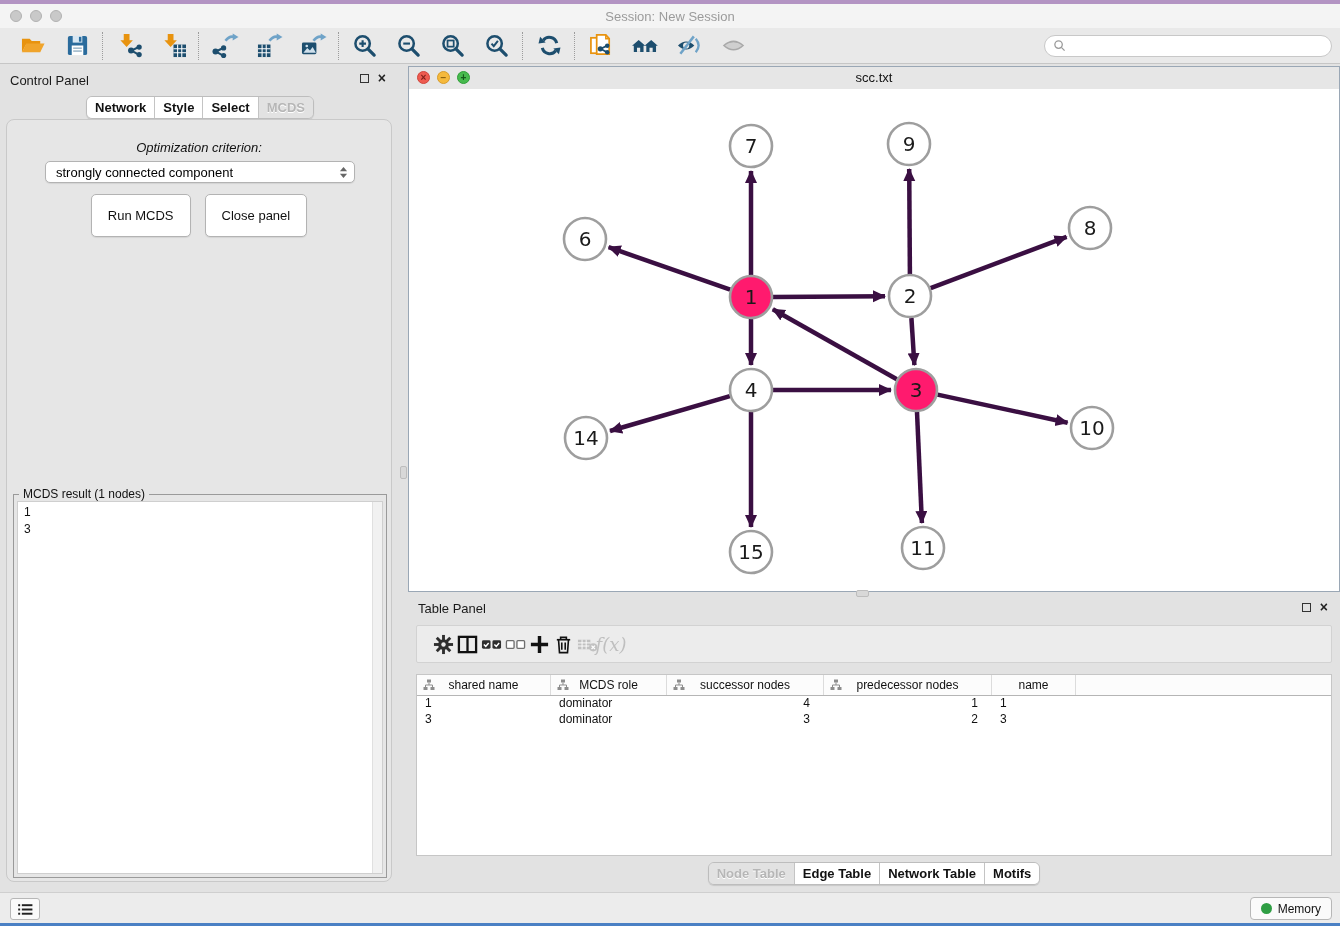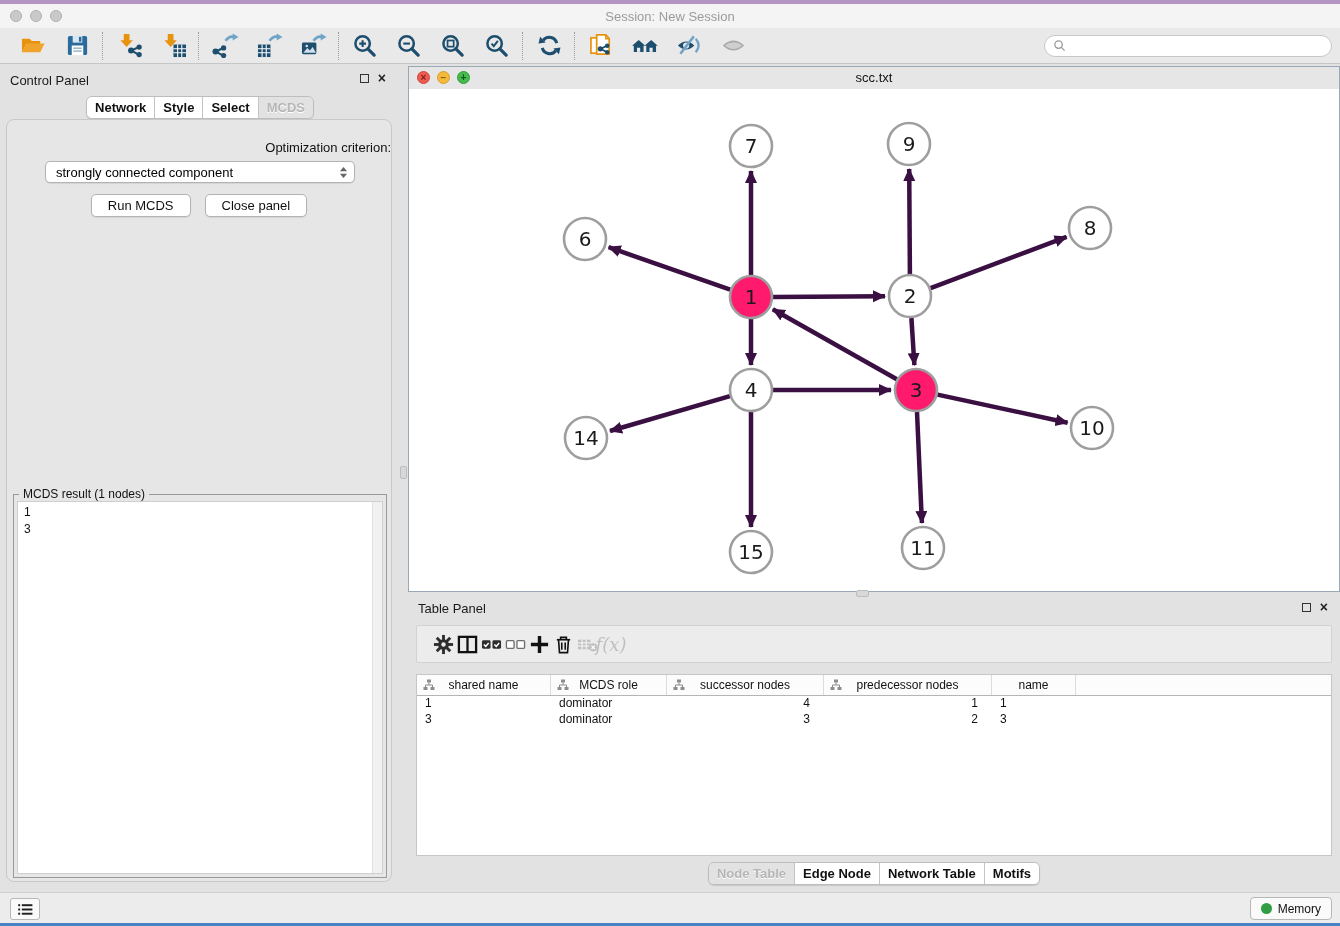--- a/index.html
+++ b/index.html
@@ -31,25 +31,25 @@
   
   .control-panel{position:absolute;left:0;top:64px;width:400px;height:828px;}
   .cp-head{position:absolute;left:10px;top:9px;}
   .cp-ctl{position:absolute;right:14px;top:9px;}
   .seg-tabs{position:absolute;top:32px;left:0;width:100%;display:flex;justify-content:center;}
   .seg{display:flex;border-radius:6px;overflow:hidden;border:1px solid #bdbdbd;box-shadow:0 1px 1px rgba(0,0,0,.12);}
   .seg .tab{background:#fff;color:#111;font-size:13px;font-weight:600;padding:3px 8px;border-right:1px solid #c4c4c4;cursor:default;}
   .seg .tab:last-child{border-right:none;}
   .seg .tab.sel{background:#e2e2e2;color:#b6b6b6;text-shadow:0 1px 0 #fff;}
   .cp-card{position:absolute;left:6px;top:55px;width:386px;height:763px;background:#e6e6e6;border:1px solid #c9c9c9;border-radius:8px;box-sizing:border-box;}
-  .opt-label{position:absolute;top:20px;width:100%;text-align:right;font-size:13px;color:#111;}
+  .opt-label{position:absolute;top:20px;width:100%;text-align:center;font-size:13px;color:#111;font-style:italic;}
   .mac-select{position:absolute;left:38px;top:41px;width:310px;height:22px;background:#fff;border:1px solid #b3b3b3;border-radius:5px;display:flex;align-items:center;box-sizing:border-box;padding-left:10px;font-size:13px;cursor:default;box-shadow:0 1px 1px rgba(0,0,0,.08);}
   .mac-select .chev{margin-left:auto;margin-right:6px;display:flex;}
   .btn-row{position:absolute;top:74px;width:100%;display:flex;justify-content:center;gap:14px;}
-  .mac-btn{background:#fff;border:1px solid #b3b3b3;border-radius:5px;font-size:13px;color:#111;padding:3px 16px;font-family:"Liberation Sans",sans-serif;box-shadow:0 1px 1px rgba(0,0,0,.08);cursor:default;}
+  .mac-btn{background:#fff;border:1px solid #b3b3b3;border-radius:5px;font-size:13px;color:#111;padding:13px 16px;font-family:"Liberation Sans",sans-serif;box-shadow:0 1px 1px rgba(0,0,0,.08);cursor:default;}
   .fieldset{position:absolute;left:6px;top:374px;width:374px;height:384px;border:1px solid #9a9a9a;box-sizing:border-box;}
   .fieldset .legend{position:absolute;top:-8px;left:5px;background:#e6e6e6;padding:0 4px;font-size:12px;color:#111;}
   .result-box{position:absolute;left:3px;top:6px;right:3px;bottom:3px;background:#fff;border:1px solid #cfcfcf;overflow:hidden;}
   .result-box pre{margin:0;padding:2px 6px;font-family:"Liberation Sans",sans-serif;font-size:12px;line-height:17px;color:#111;}
   .result-scroll{position:absolute;right:0;top:0;bottom:0;width:9px;background:#f1f1f1;border-left:1px solid #e0e0e0;}
 
   
   .v-split{position:absolute;left:400px;top:64px;width:8px;height:828px;}
   .grip-v{position:absolute;left:0px;top:402px;width:7px;height:13px;background:#d8d8d8;border:1px solid #bdbdbd;border-radius:2px;box-sizing:border-box;}
   .h-split{position:absolute;left:408px;top:592px;width:932px;height:5px;}
@@ -531,21 +531,21 @@
             <div class="dt-cell left" style="width: 116px;">dominator</div>
             <div class="dt-cell right" style="width: 157px;">3</div>
             <div class="dt-cell right" style="width: 168px;">2</div>
             <div class="dt-cell left" style="width: 84px;">3</div>
           </div>
         </div>
     </div>
     <div class="tp-tabs">
         <div class="seg">
           <div class="tab sel">Node Table</div>
-          <div class="tab">Edge Node</div>
+          <div class="tab">Edge Table</div>
           <div class="tab">Network Table</div>
           <div class="tab">Motifs</div>
         </div>
       </div>
   </div>
 
   <div class="statusbar">
     <div class="status-list-btn">
       <svg viewBox="0 0 20 16">
           <g fill="#222">

